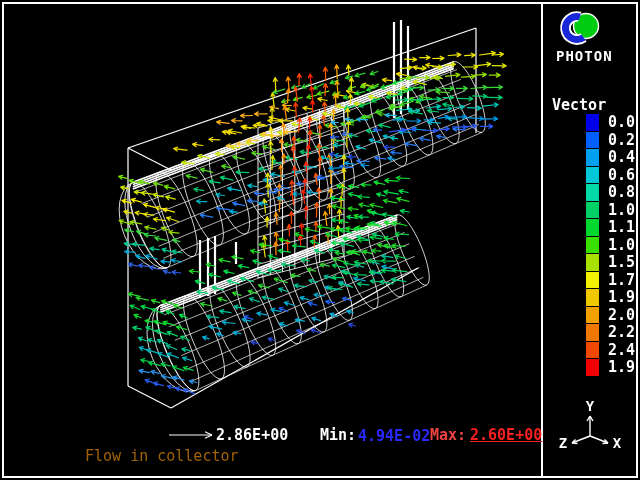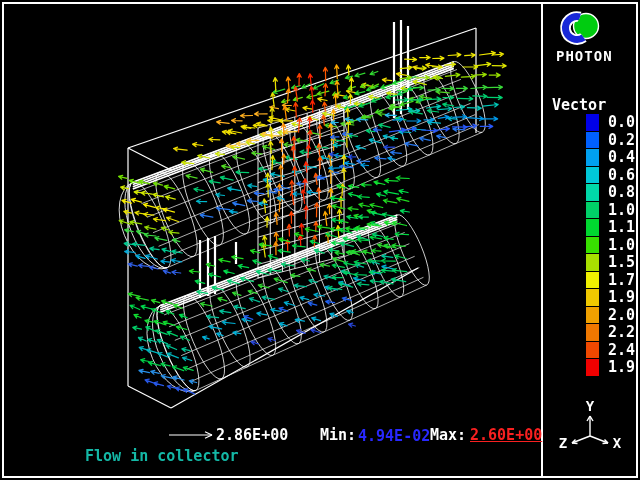--- a/index.html
+++ b/index.html
@@ -16,23 +16,23 @@
   .legend-row{display:flex;align-items:flex-start;height:17.5px;}
   .legend-swatch{width:13px;height:16.5px;flex:none;}
   .legend-value{margin-left:9px;font-size:15px;font-weight:bold;line-height:17px;color:#fff;}
   .axes{position:absolute;left:548px;top:392px;width:84px;height:60px;}
   .axes text{font-family:"DejaVu Sans Mono",monospace;font-size:14px;font-weight:bold;fill:#fff;}
   .statusbar span{position:absolute;font-size:15px;font-weight:bold;line-height:16px;white-space:pre;}
   .refarrow{position:absolute;left:168px;top:429px;width:50px;height:12px;}
   .sv{left:216px;top:427px;color:#fff;}
   .minlab{left:320px;top:427px;color:#fff;}
   .minval{left:358px;top:428px;}
-  .maxlab{left:430px;top:427px;color:#ffffff;}
+  .maxlab{left:430px;top:427px;color:#ef4444;}
   .maxval{left:470px;top:427px;}
-  .caption{position:absolute;left:85px;top:447px;font-size:15px;font-weight:bold;color:#14b8a6;}
+  .caption{position:absolute;left:85px;top:447px;font-size:15px;font-weight:normal;color:#a16207;}
 </style>
 </head>
 <body>
 
 <div class="stage">
 
   <svg id="scene" class="scene" viewBox="0 0 640 480">
       <line x1="128" y1="148" x2="476" y2="28" stroke="#ffffff" stroke-width="1.2"></line>
       <line x1="128" y1="148" x2="128" y2="386" stroke="#ffffff" stroke-width="1.2"></line>
       <line x1="128" y1="386" x2="171" y2="408" stroke="#ffffff" stroke-width="1.2"></line>

